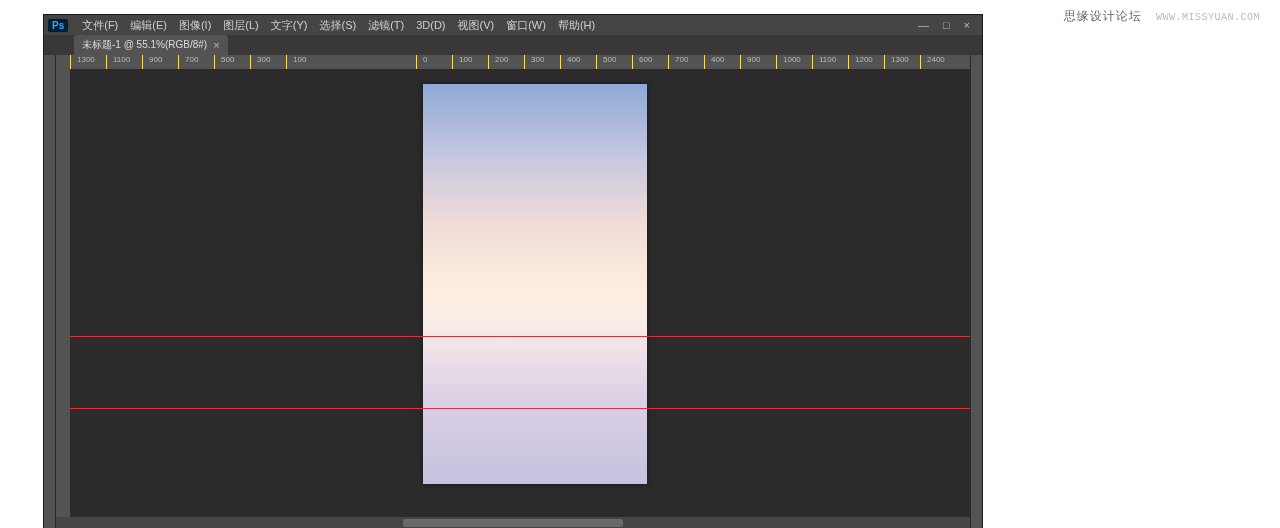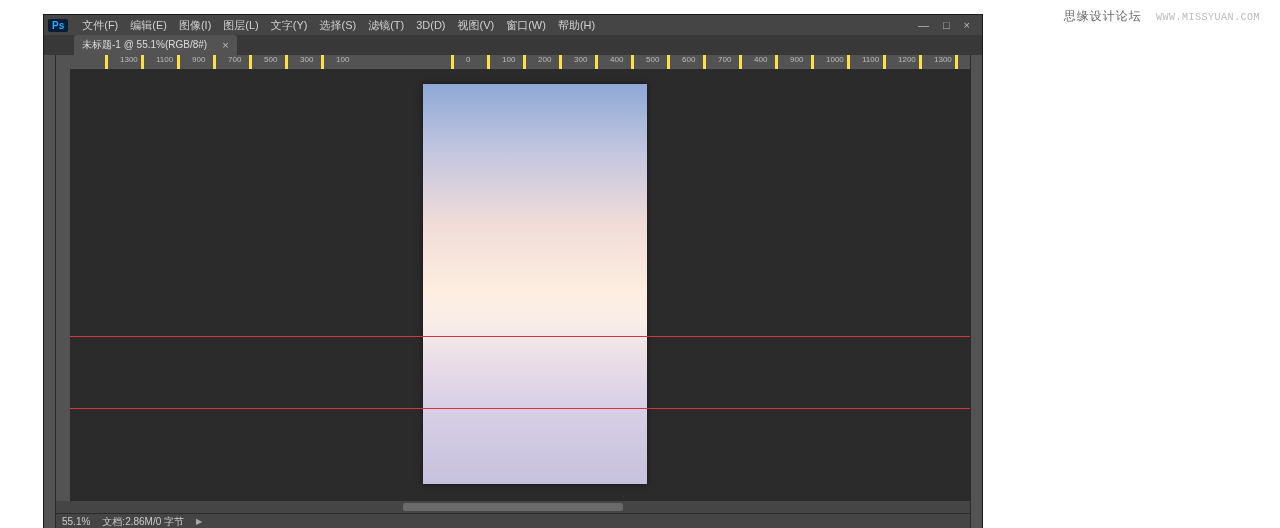--- a/index.html
+++ b/index.html
@@ -77,21 +77,21 @@
       align-items: flex-end;
       padding-left: 30px;
     }
     .doc-tab {
       background: #535353;
       color: #ddd;
       font-size: 10px;
       padding: 3px 8px;
       display: flex;
       align-items: center;
-      gap: 15px;
+      gap: 6px;
       border-top-left-radius: 3px;
       border-top-right-radius: 3px;
     }
     .tab-close { color: #bbb; font-size: 11px; cursor: default; }
 
     .workspace {
       flex: 1;
       display: flex;
       min-height: 0;
     }
@@ -122,24 +122,23 @@
       color: #bbb;
       font-size: 8px;
       position: relative;
       overflow: hidden;
       padding-left: 14px;
     }
     .ruler-h .tick {
       position: absolute;
       top: 0;
       height: 14px;
-      border-left: 3px solid #fde047;
-      padding-left: 12px;
+      border-left: 1px solid #fde047;
+      padding-left: 6px;
       line-height: 10px;
-      margin-left: 35px;
     }
 
     .canvas-row {
       flex: 1;
       display: flex;
       min-height: 0;
     }
     .ruler-v {
       width: 14px;
       background: #535353;
@@ -281,24 +280,19 @@
           <div class="artboard"></div>
           <div class="guide-h guide-1"></div>
           <div class="guide-h guide-2"></div>
         </div>
       </div>
 
       <div class="scrollbar-h">
         <div class="scroll-thumb-h"></div>
       </div>
 
-      <div class="statusbar">
-        <span>55.1%</span>
-        <span>文档:2.86M/0 字节</span>
-        <span class="status-arrow">▶</span>
-      </div>
 
     </div>
 
     <div class="right-panels"></div>
   </div>
 
 </div>
 
 </body></html>

